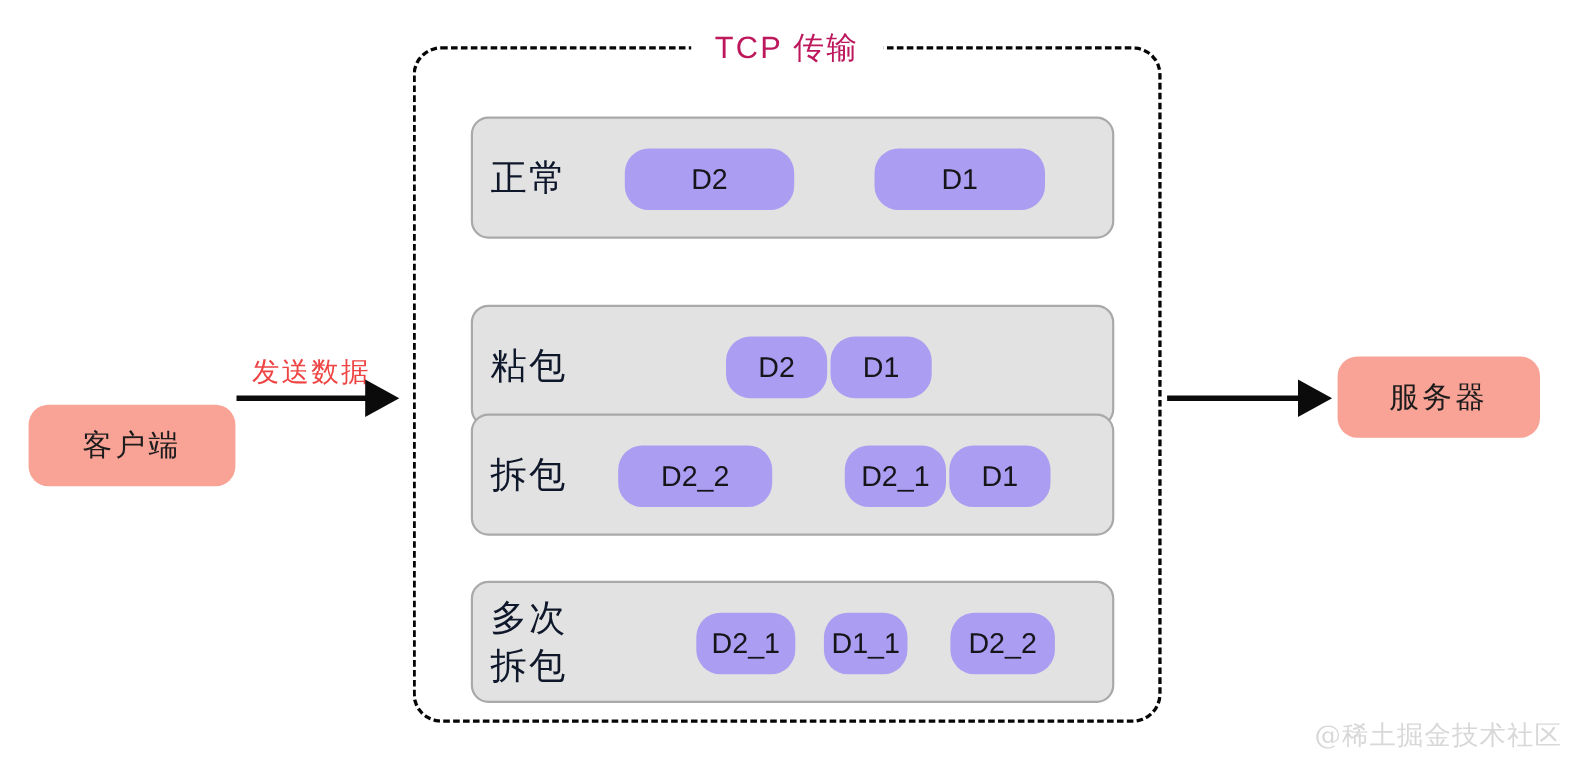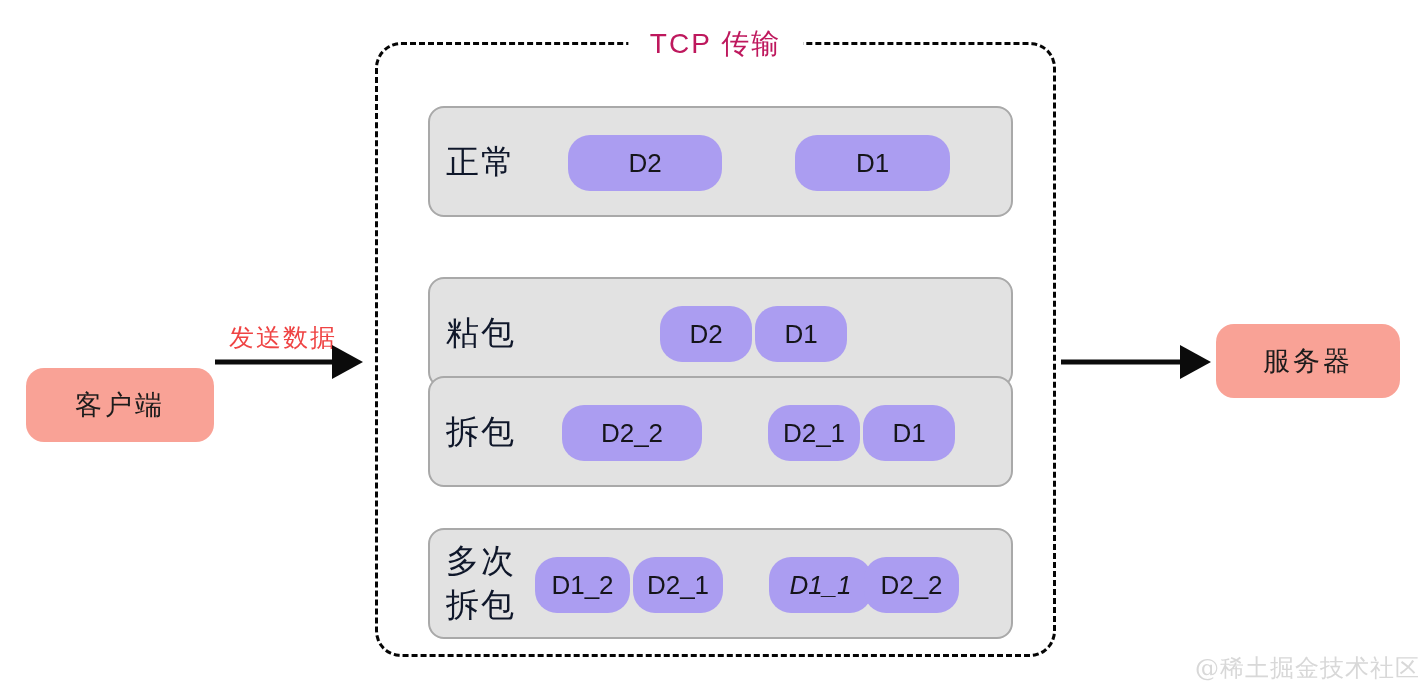--- a/index.html
+++ b/index.html
@@ -148,23 +148,22 @@
         </div>
         <div class="scenario-row" style="top: 331px;">
           <div class="scenario-label">拆包</div>
           <div class="packet" style="left: 132px; width: 140px;">D2_2</div>
           <div class="packet" style="left: 338px; width: 92px;">D2_1</div>
           <div class="packet" style="left: 433px; width: 92px;">D1</div>
         </div>
         <div class="scenario-row" style="top: 466px; margin-top: 17px;">
           <div class="scenario-label">多次
 拆包</div>
-          <div class="packet" style="left: 105px; width: 95px;">D1_2</div>
           <div class="packet" style="left: 203px; width: 90px;">D2_1</div>
-          <div class="packet" style="left: 339px; width: 103px; font-style: italic;">D1_1</div>
+          <div class="packet" style="left: 319px; width: 76px;">D1_1</div>
           <div class="packet" style="left: 434px; width: 95px;">D2_2</div>
         </div>
       </div>
   </div>
 
   <svg class="arrow-svg" style="left:1061px; top:339px;" width="150" height="46" aria-hidden="true">
     <line x1="0" y1="23" x2="122" y2="23"></line>
     <polygon points="119,6 150,23 119,40"></polygon>
   </svg>
 

